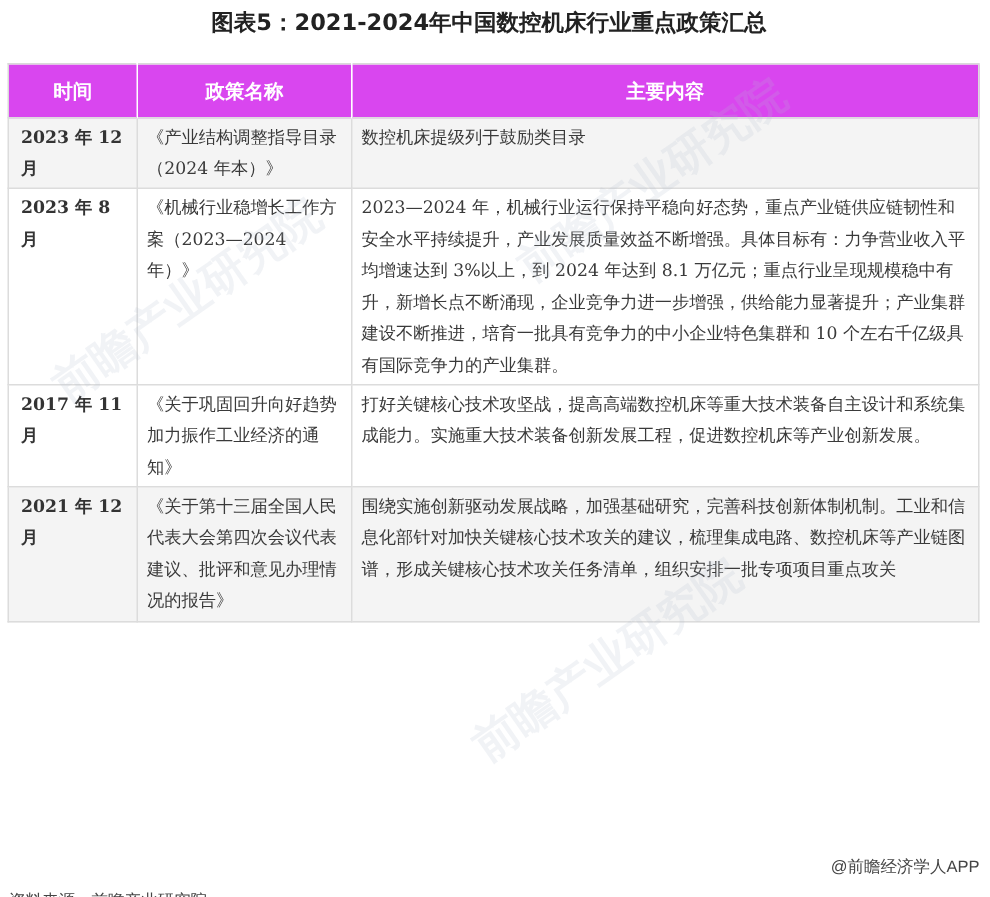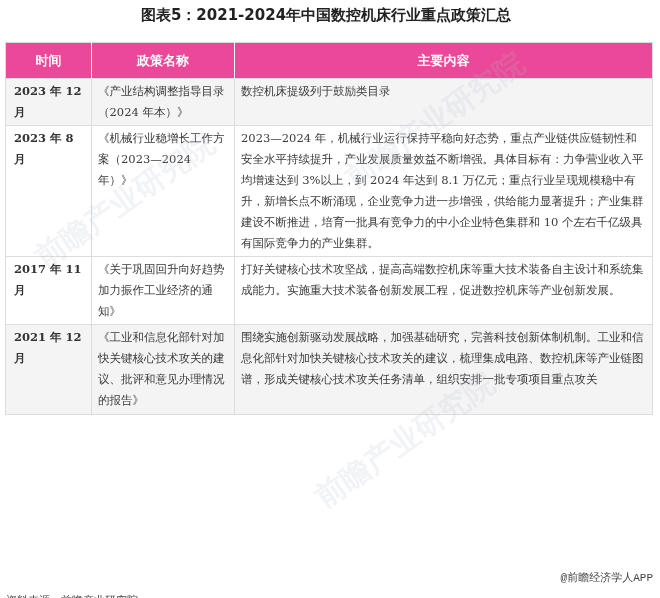--- a/index.html
+++ b/index.html
@@ -12,21 +12,21 @@
     position: absolute; left: 0; top: 6px; width: 652px; text-align: center;
     font-family: "DejaVu Sans", "Liberation Sans", sans-serif;
     font-weight: bold; font-size: 15px; color: #222222; letter-spacing: 0px;
   }
   table.policy {
     position: absolute; left: 5px; top: 42px; width: 648px;
     border-collapse: collapse; table-layout: fixed;
     border: 1px solid #d9d9d9;
   }
   table.policy th {
-    background: #ec4899; color: #ffffff; height: 35px;
+    background: #d946ef; color: #ffffff; height: 35px;
     font-family: "DejaVu Sans", "Liberation Sans", sans-serif;
     font-weight: bold; font-size: 13px; text-align: center;
     border-right: 1px solid #ffffff; padding: 0;
   }
   table.policy th:last-child { border-right: none; }
   table.policy td {
     vertical-align: top; font-size: 11.5px; line-height: 21px;
     padding: 2px 6px 2px 6px; border: 1px solid #dcdcdc;
     color: #3a3a3a;
   }
@@ -38,21 +38,21 @@
   .col-time { width: 86px; }
   .col-name { width: 143px; }
   .col-content { width: auto; }
   .footer-left {
     position: absolute; left: 6px; top: 593px;
     font-family: "DejaVu Sans", "Liberation Sans", sans-serif;
     font-size: 11px; color: #444444;
   }
   .footer-right {
     position: absolute; right: 7px; top: 570px;
-    font-family: Liberation Mono, monospace;
+    font-family: Liberation Sans, sans-serif;
     font-size: 11px; color: #444444;
   }
   .watermark {
     position: absolute; font-family: "DejaVu Sans", sans-serif;
     font-size: 30px; font-weight: bold; color: rgba(180,190,205,0.18);
     transform: rotate(-35deg); pointer-events: none; white-space: nowrap;
   }
 </style>
 </head>
 <body>
@@ -83,21 +83,21 @@
       <td>《机械行业稳增长工作方案（2023—2024 年）》</td>
       <td>2023—2024 年，机械行业运行保持平稳向好态势，重点产业链供应链韧性和安全水平持续提升，产业发展质量效益不断增强。具体目标有：力争营业收入平均增速达到 3%以上，到 2024 年达到 8.1 万亿元；重点行业呈现规模稳中有升，新增长点不断涌现，企业竞争力进一步增强，供给能力显著提升；产业集群建设不断推进，培育一批具有竞争力的中小企业特色集群和 10 个左右千亿级具有国际竞争力的产业集群。</td>
     </tr>
     <tr class="odd" style="height:67px">
       <td class="time">2017 年 11 月</td>
       <td>《关于巩固回升向好趋势加力振作工业经济的通知》</td>
       <td>打好关键核心技术攻坚战，提高高端数控机床等重大技术装备自主设计和系统集成能力。实施重大技术装备创新发展工程，促进数控机床等产业创新发展。</td>
     </tr>
     <tr class="even" style="height:90px">
       <td class="time">2021 年 12 月</td>
-      <td>《工业和信息化部针对加快关键核心技术攻关的建议、批评和意见办理情况的报告》</td>
+      <td>《关于第十三届全国人民代表大会第四次会议代表建议、批评和意见办理情况的报告》</td>
       <td>围绕实施创新驱动发展战略，加强基础研究，完善科技创新体制机制。工业和信息化部针对加快关键核心技术攻关的建议，梳理集成电路、数控机床等产业链图谱，形成关键核心技术攻关任务清单，组织安排一批专项项目重点攻关</td>
     </tr>
   </tbody>
 </table>
 
 <div class="watermark" style="left:20px; top:180px;">前瞻产业研究院</div>
 <div class="watermark" style="left:330px; top:100px;">前瞻产业研究院</div>
 <div class="watermark" style="left:300px; top:420px;">前瞻产业研究院</div>
 
 <div class="footer-left">资料来源：前瞻产业研究院</div>

